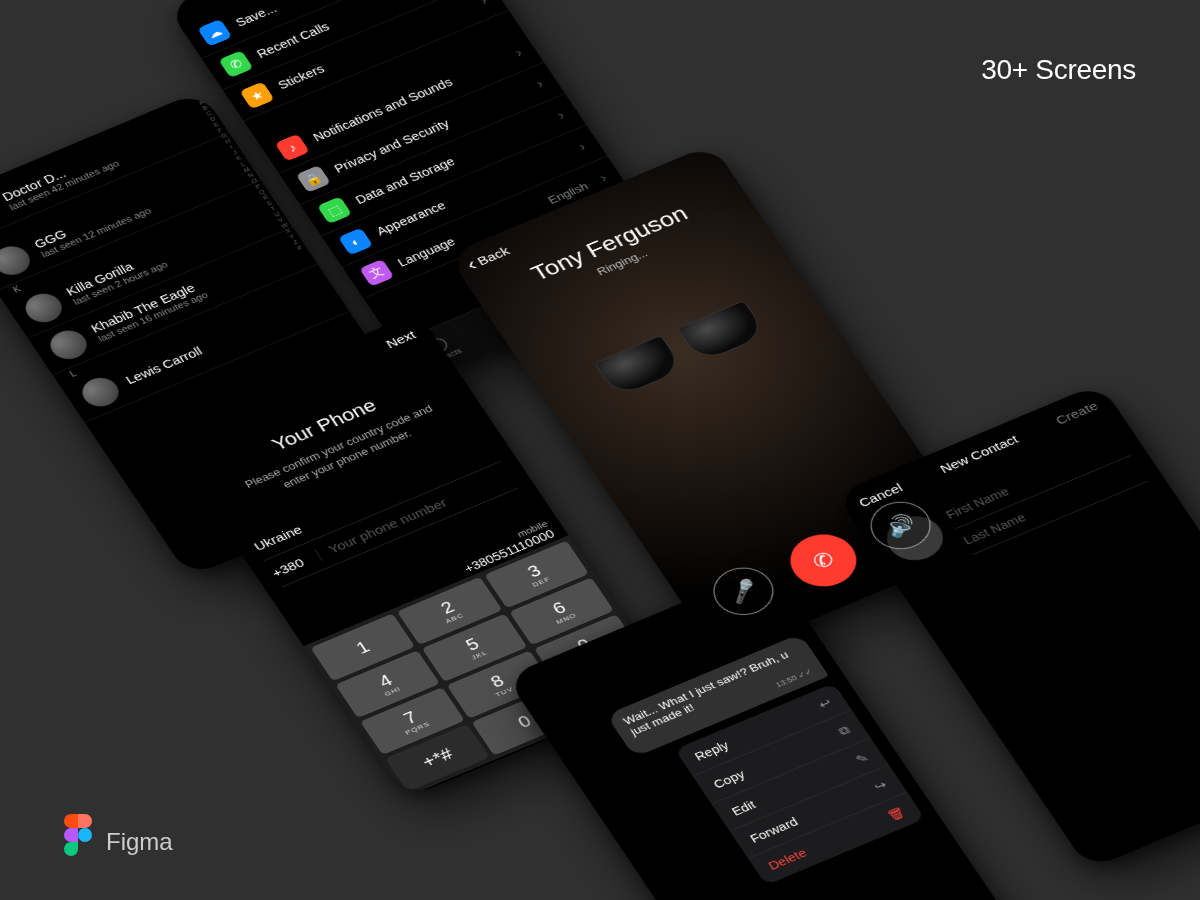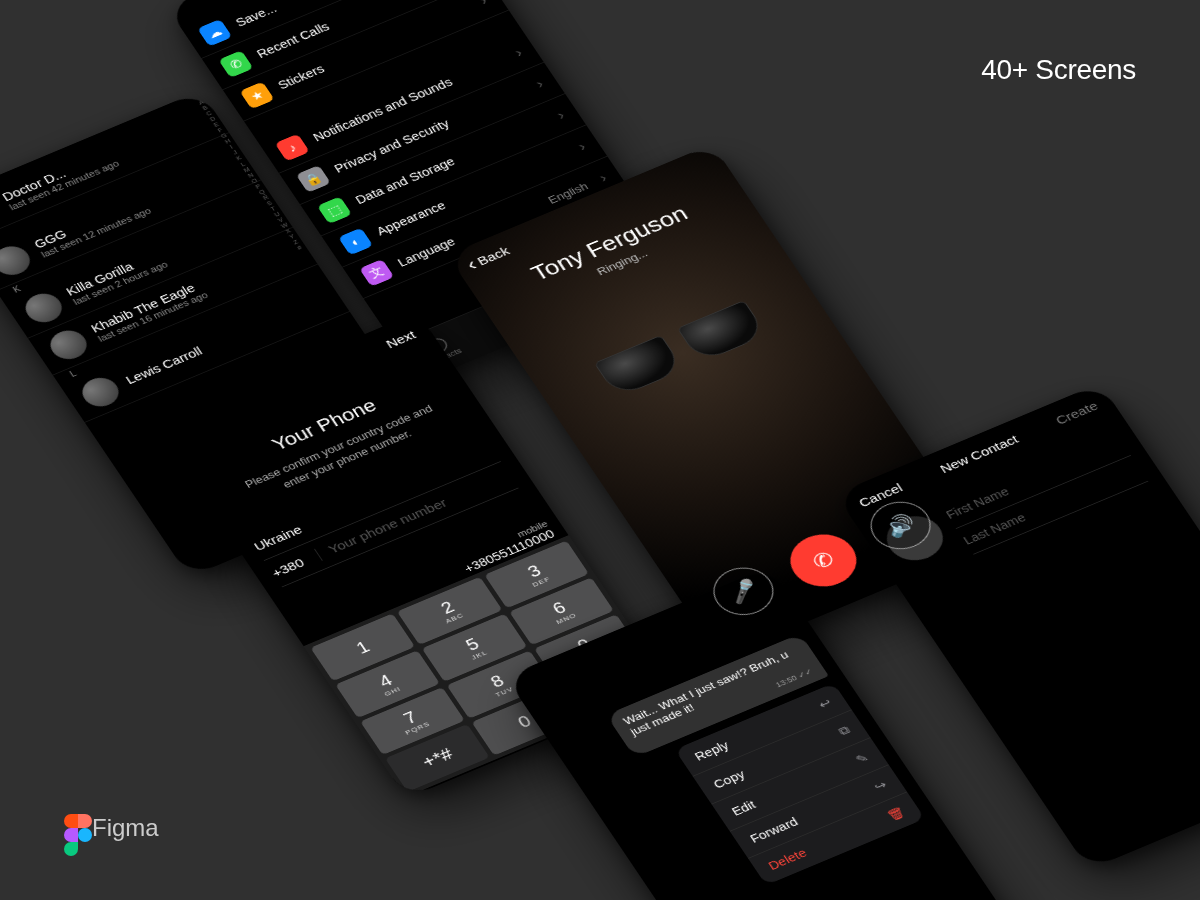--- a/index.html
+++ b/index.html
@@ -19,21 +19,22 @@
     font-size: 28px;
     font-weight: 400;
     color: #fff;
     letter-spacing: -0.3px;
   }
   .figma-brand {
     position: absolute;
     left: 64px;
     bottom: 44px;
     display: flex;
-    align-items: flex-start;
+    align-items: flex-end;
+    gap: 14px;
   }
   .figma-logo { width: 28px; height: 42px; position: relative; }
   .fl { position: absolute; width: 14px; height: 14px; }
   .fl.a { top:0; left:0; background:#ff4d12; border-radius:7px 0 0 7px; }
   .fl.b { top:0; left:14px; background:#ff7361; border-radius:0 7px 7px 0; }
   .fl.c { top:14px; left:0; background:#b659ff; border-radius:7px 0 0 7px; }
   .fl.d { top:14px; left:14px; background:#19b6fe; border-radius:7px; }
   .fl.e { top:28px; left:0; background:#09c97f; border-radius:7px 0 0 7px; border-bottom-right-radius:7px;}
   .figma-text { font-size: 24px; color: #ccc; font-weight: 400; }
 
@@ -129,21 +130,21 @@
   .ntitle { font-weight:500;}
   .ncreate { color:#777;}
   .nbody { display:flex; gap:14px; padding: 14px 16px;}
   .navatar { width:56px; height:56px; border-radius:50%; background:#3a3a3a;}
   .nfields { flex:1; }
   .nfield { border-bottom:1px solid #222; padding:10px 0; font-size:14px; color:#555;}
 </style>
 </head>
 <body>
 
-<div class="badge">40+ Screens</div>
+<div class="badge">30+ Screens</div>
 
 <div class="figma-brand">
   <div class="figma-logo">
     <div class="fl a"></div>
       <div class="fl b"></div>
       <div class="fl c"></div>
       <div class="fl d"></div>
       <div class="fl e"></div>
   </div>
   <div class="figma-text">Figma</div>

